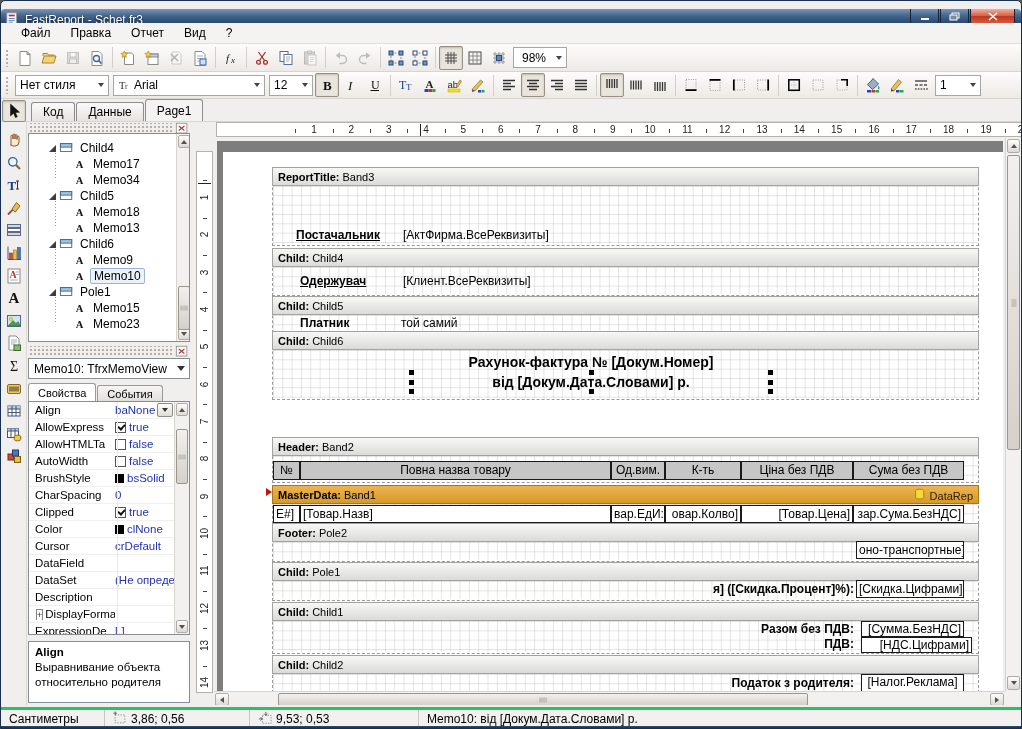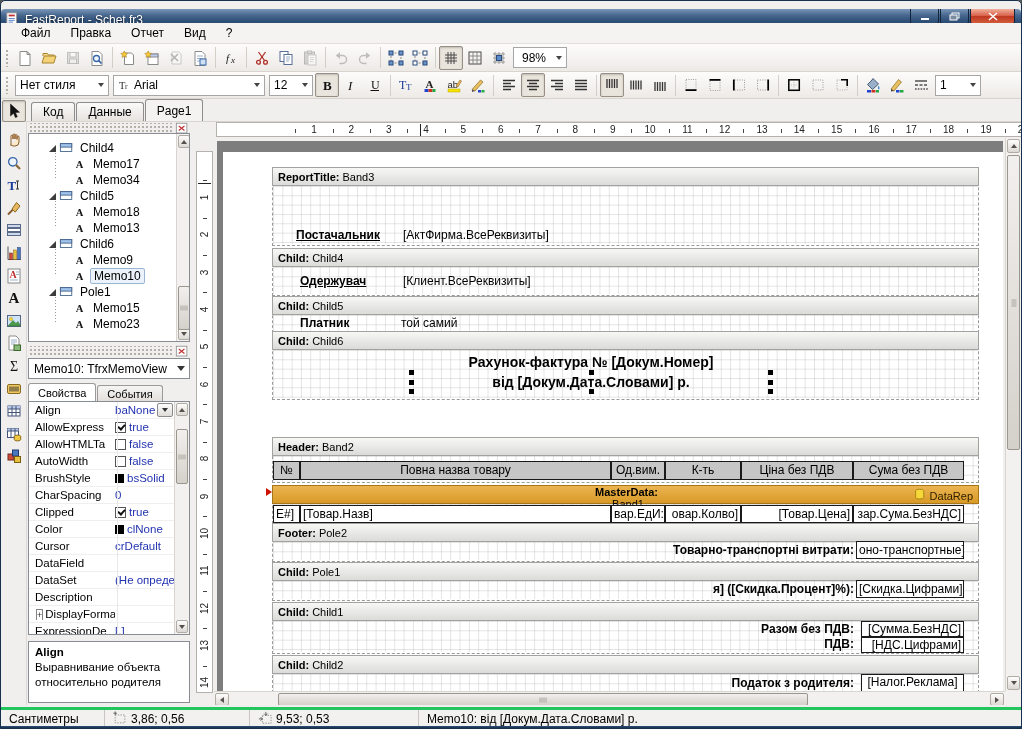--- a/index.html
+++ b/index.html
@@ -89,21 +89,21 @@
   .rtick{position:absolute;background:#444;}
   .rmarker{position:absolute;background:#222;}
   .viewport{position:absolute;left:22px;top:16px;width:791px;height:553px;background:#f0efee;overflow:hidden;}
   .pageframe{position:absolute;left:3px;top:3px;width:786px;height:550px;background:#7d7d7d;}
   .page{position:absolute;left:9px;top:14px;width:780px;height:539px;background:#fff;}
   
   .band{position:absolute;border:1px dashed #9a9a9a;}
   .bhead{position:relative;height:19px;display:flex;align-items:center;padding-left:5px;font-size:11px;
     background:linear-gradient(#f7f7f6,#dbdbd9);border:1px solid #a2a2a0;white-space:nowrap;}
   .bhead b{margin-right:3px;}
-  .band.master .bhead{background:linear-gradient(#ecb452,#d89a26);border-color:#a8761a;flex-direction:column;}
+  .band.master .bhead{background:linear-gradient(#ecb452,#d89a26);border-color:#a8761a;}
   .bcontent{position:relative;background-image:linear-gradient(to right,rgba(130,130,130,.22) 1px,transparent 1px),linear-gradient(to bottom,rgba(130,130,130,.22) 1px,transparent 1px);background-size:9.33px 9.33px;}
   .bmarker{position:absolute;left:-7px;top:2px;width:0;height:0;border-left:6px solid #cc1100;border-top:4px solid transparent;border-bottom:4px solid transparent;}
   .btag{position:absolute;right:5px;top:1px;display:flex;align-items:center;gap:3px;font-size:11px;color:#2a1d00;font-weight:normal;}
   
   .memo{position:absolute;font-size:12px;white-space:nowrap;overflow:hidden;color:#000;}
   .memo.b{font-weight:bold;}
   .memo.u{text-decoration:underline;}
   .memo.c{text-align:center;}
   .memo.r{text-align:right;}
   .memo.big{font-size:14px;}
@@ -1031,28 +1031,27 @@
         <div class="memo c box" style="left: 397px; top: 323px; width: 54px; height: 19px; line-height: 17px; background: rgb(198, 198, 198);"><span>Од.вим.</span></div>
         <div class="memo c box" style="left: 451px; top: 323px; width: 76px; height: 19px; line-height: 17px; background: rgb(198, 198, 198);"><span>К-ть</span></div>
         <div class="memo c box" style="left: 527px; top: 323px; width: 112px; height: 19px; line-height: 17px; background: rgb(198, 198, 198);"><span>Ціна без ПДВ</span></div>
         <div class="memo c box" style="left: 639px; top: 323px; width: 111px; height: 19px; line-height: 17px; background: rgb(198, 198, 198);"><span>Сума без ПДВ</span></div>
         <div class="memo box" style="left: 59px; top: 367px; width: 27px; height: 18px; line-height: 16px;"><span>Е#]</span></div>
         <div class="memo box" style="left: 86px; top: 367px; width: 311px; height: 18px; line-height: 16px;"><span>[Товар.Назв]</span></div>
         <div class="memo box" style="left: 397px; top: 367px; width: 54px; height: 18px; line-height: 16px;"><span>вар.ЕдИ:</span></div>
         <div class="memo r box" style="left: 451px; top: 367px; width: 76px; height: 18px; line-height: 16px;"><span>овар.Колво]</span></div>
         <div class="memo r box" style="left: 527px; top: 367px; width: 112px; height: 18px; line-height: 16px;"><span>[Товар.Цена]</span></div>
         <div class="memo r box" style="left: 639px; top: 367px; width: 111px; height: 18px; line-height: 16px;"><span>зар.Сума.БезНДС]</span></div>
-        <div class="memo b r" style="left: 344px; top: 404px; width: 296px; height: 17px; line-height: 17px;"><span>Товарно-транспортні витрати:</span><div class="tick tl"></div><div class="tick tr"></div><div class="tick bl"></div><div class="tick br"></div></div>
         <div class="memo r box" style="left: 642px; top: 403px; width: 108px; height: 18px; line-height: 16px;"><span>оно-транспортные]</span></div>
         <div class="memo b r" style="left: 444px; top: 443px; width: 196px; height: 17px; line-height: 17px;"><span>я] ([Скидка.Процент]%):</span><div class="tick tl"></div><div class="tick tr"></div><div class="tick bl"></div><div class="tick br"></div></div>
         <div class="memo c box" style="left: 642px; top: 442px; width: 108px; height: 18px; line-height: 16px;"><span>[Скидка.Цифрами]</span></div>
         <div class="memo b r" style="left: 484px; top: 484px; width: 156px; height: 15px; line-height: 15px;"><span>Разом без ПДВ:</span><div class="tick tl"></div><div class="tick tr"></div><div class="tick bl"></div><div class="tick br"></div></div>
         <div class="memo r box" style="left: 647px; top: 483px; width: 103px; height: 16px; line-height: 14px;"><span>[Сумма.БезНДС]</span></div>
         <div class="memo b r" style="left: 484px; top: 499px; width: 156px; height: 14px; line-height: 14px;"><span>ПДВ:</span></div>
-        <div class="memo r box" style="left: 647px; top: 499px; width: 103px; height: 16px; line-height: 14px;"><span>[НДС.Цифрами]</span></div>
+        <div class="memo r box" style="left: 647px; top: 499px; width: 111px; height: 16px; line-height: 14px;"><span>[НДС.Цифрами]</span></div>
         <div class="memo b r" style="left: 484px; top: 537px; width: 156px; height: 16px; line-height: 16px;"><span>Податок з родителя:</span><div class="tick tl"></div><div class="tick tr"></div><div class="tick bl"></div><div class="tick br"></div></div>
         <div class="memo c box" style="left: 647px; top: 536px; width: 103px; height: 23px; line-height: 15px;"><span>[Налог.Реклама]</span></div>
       </div>
     <div class="sb" id="hscroll" style="left: 22px; top: 569px; width: 791px; height: 16px; border-top: 1px solid rgb(216, 213, 208);">
         <div class="sbtn" style="left: 1px; top: 1px; bottom: 1px; width: 14px;">
           <div class="arr lf"></div>
         </div>
         <div class="sbtn" style="right: 1px; top: 1px; bottom: 1px; width: 14px;">
           <div class="arr rt"></div>
         </div>

